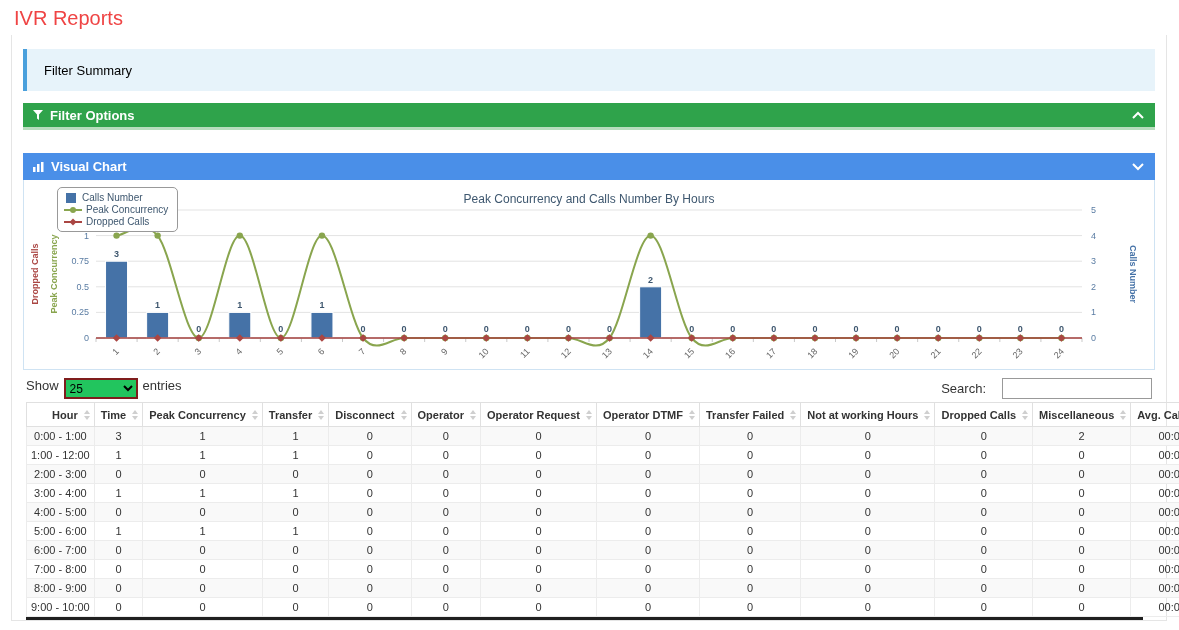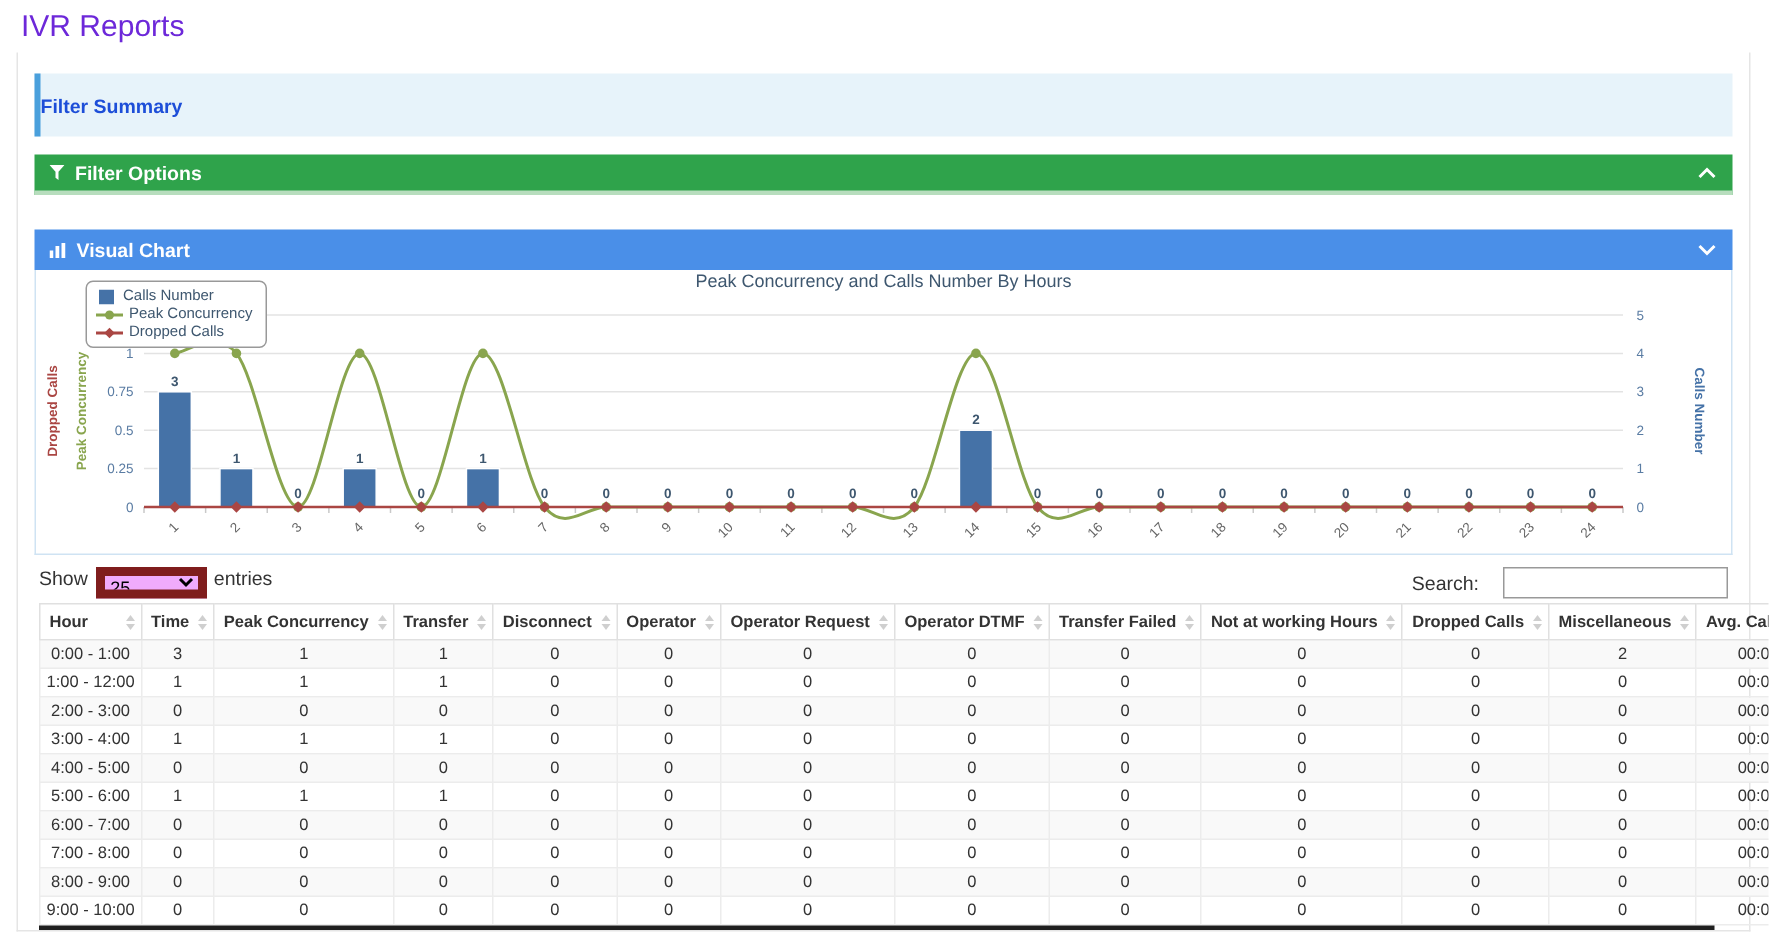--- a/index.html
+++ b/index.html
@@ -1,51 +1,51 @@
 <!DOCTYPE html>
 <html><head>
 <meta charset="utf-8">
 <style>
   * { margin:0; padding:0; box-sizing:border-box; }
   html,body { width:1179px; height:630px; background:#fff; overflow:hidden;
     font-family:"Liberation Sans", sans-serif; }
-  .page-title { font-size:20px; color:#6d28d9; padding:7px 0 5px 14px; font-weight:400; }
+  .page-title { font-size:20px; color:#ef4444; padding:7px 0 5px 14px; font-weight:400; }
   .panel { margin:0 12px 0 11px; border:1px solid #e5e5e5; border-top:none; background:#fff; }
   .panel-header { height:25px; background:#a9a9a9; color:#fff; font-size:12px; font-weight:bold;
     display:flex; align-items:center; padding-left:10px; gap:6px; }
   .panel-body { padding:10px 11px 0 11px; }
 
   .filter-summary { margin-top:4px; height:42px; background:#e7f3fa; border-left:4px solid #4aa0dc;
-    display:flex; align-items:center; font-size:13px; color:#1d4ed8;font-weight:bold; }
+    display:flex; align-items:center; padding-left:17px; font-size:13px; color:#000000; }
 
   .bar { height:27px; display:flex; align-items:center; padding:12px 10px; color:#fff;
     font-size:13px; font-weight:bold; gap:7px; cursor:pointer;justify-content:center; }
   .bar .spacer { flex:1; }
   .filter-options { margin-top:12px; background:#2fa34b; border-bottom:3px solid #b7ddbd; }
   .visual-chart-hdr { margin-top:23px; background:#4a8fe8; }
 
   .chart-body { position:relative; height:190px; border:1px solid #cfe3f3; border-top:none; background:#fff; }
-  .chart-title { position:absolute; top:0; left:0; width:100%; text-align:center;
+  .chart-title { position:absolute; top:12px; left:0; width:100%; text-align:center;
     font-size:12px; color:#3E576F; }
   .chart-legend { position:absolute; top:7px; left:33px; background:#fff; border:1px solid #999;
     border-radius:5px; padding:4px 9px 4px 6px; display:flex; flex-direction:column; gap:1px; z-index:2; }
   .legend-item { display:flex; align-items:center; gap:4px; font-size:10px; color:#3E576F; cursor:pointer; }
   .chart-svg { position:absolute; top:0; left:0; }
 
   .controls { margin-top:8px; display:flex; align-items:flex-start; font-size:13px; color:#333; padding:0 3px; }
   .controls select { margin:0 5px; font-size:12px; width:74px; height:21px;
-    border:6px solid #7f1d1d; background:#f0abfc; }
+    border:2px solid #7f1d1d; background:#22c55e; }
   .controls .spacer { flex:1; }
   .search-wrap { display:flex; align-items:center; gap:16px; }
   .search-wrap input { width:150px; height:21px; border:1px solid #999; font-size:12px; padding:0 4px; }
 
   table.report { margin:3px 3px 0 3px; border-collapse:collapse; width:1117px; table-layout:auto;
     font-size:11px; color:#333; }
   table.report th { border:1px solid #e0e0e0; border-width:1px 1px 1px 1px; font-size:11px; font-weight:bold;
-    height:24px; position:relative; padding:2px 16px 2px 6px; text-align:left; white-space:nowrap; cursor:pointer; }
+    height:24px; position:relative; padding:2px 16px 2px 6px; text-align:right; white-space:nowrap; cursor:pointer; }
   table.report td { border:1px solid #ececec; height:19px; text-align:center; padding:1px 4px; white-space:nowrap; }
   table.report tbody tr:nth-child(odd) { background:#f9f9f9; }
   .sort-icons { position:absolute; right:4px; top:50%; transform:translateY(-50%);
     display:flex; flex-direction:column; gap:2px; }
   .tri-up { width:0;height:0;border-left:3.5px solid transparent;border-right:3.5px solid transparent;
     border-bottom:4px solid #cfcfcf; }
   .tri-down { width:0;height:0;border-left:3.5px solid transparent;border-right:3.5px solid transparent;
     border-top:4px solid #cfcfcf; }
   .table-cutoff { height:3px; background:#1f1f1f; width:1117px; margin:0 3px; }
   .icon { display:inline-flex; align-items:center; }

